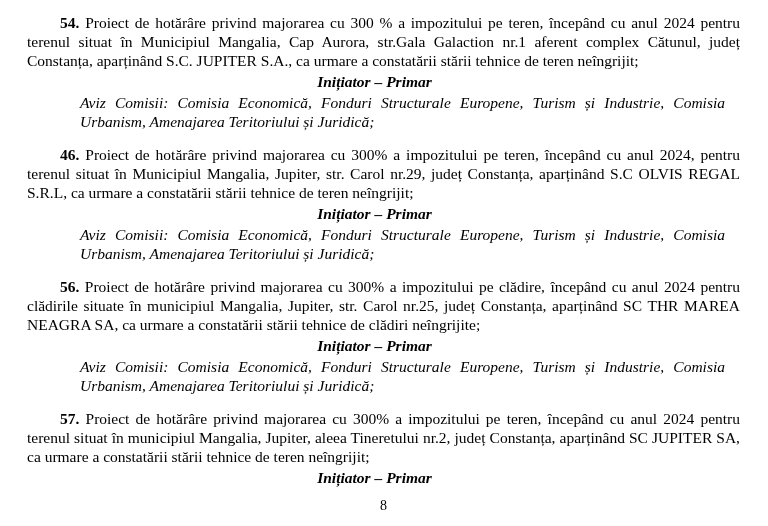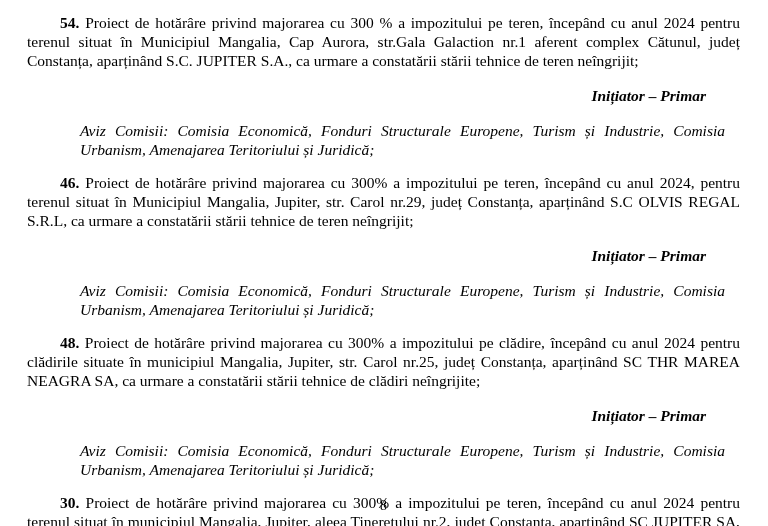--- a/index.html
+++ b/index.html
@@ -25,24 +25,24 @@
   }
   .para {
     margin: 0;
     text-align: justify;
     text-indent: 33px;
   }
   .num {
     font-weight: bold;
   }
   .initiator {
-    margin: 16px;
+    margin: 2px;
     font-weight: bold;
     font-style: italic;
-    text-align: right;
+    text-align: center;
     padding-right: 18px;
   }
   .aviz {
     margin: 0 15px 0 53px;
     font-style: italic;
     text-align: justify;
   }
   .page-number {
     position: absolute;
     bottom: 13px;
@@ -64,25 +64,25 @@
     <p class="aviz">Aviz Comisii: Comisia Economică, Fonduri Structurale Europene, Turism și Industrie, Comisia Urbanism, Amenajarea Teritoriului și Juridică;</p>
   </section>
 
   <section class="item">
     <p class="para"><b class="num">46.</b> <span>Proiect de hotărâre privind  majorarea cu 300% a impozitului pe teren, începând cu anul 2024, pentru terenul situat în Municipiul Mangalia, Jupiter, str. Carol nr.29,  județ Constanța, aparținând S.C OLVIS REGAL S.R.L, ca urmare a constatării stării tehnice de teren neîngrijit;</span></p>
     <p class="initiator">Inițiator – Primar</p>
     <p class="aviz">Aviz Comisii: Comisia Economică, Fonduri Structurale Europene, Turism și Industrie, Comisia Urbanism, Amenajarea Teritoriului și Juridică;</p>
   </section>
 
   <section class="item">
-    <p class="para"><b class="num">48.</b> <span>Proiect de hotărâre privind  majorarea cu 300% a impozitului pe clădire, începând cu anul 2024 pentru clădirile situate în municipiul  Mangalia, Jupiter, str. Carol nr.25,  județ Constanța, aparținând  SC THR MAREA NEAGRA SA, ca urmare a constatării stării tehnice de clădiri neîngrijite;</span></p>
+    <p class="para"><b class="num">56.</b> <span>Proiect de hotărâre privind  majorarea cu 300% a impozitului pe clădire, începând cu anul 2024 pentru clădirile situate în municipiul  Mangalia, Jupiter, str. Carol nr.25,  județ Constanța, aparținând  SC THR MAREA NEAGRA SA, ca urmare a constatării stării tehnice de clădiri neîngrijite;</span></p>
     <p class="initiator">Inițiator – Primar</p>
     <p class="aviz">Aviz Comisii: Comisia Economică, Fonduri Structurale Europene, Turism și Industrie, Comisia Urbanism, Amenajarea Teritoriului și Juridică;</p>
   </section>
 
   <section class="item">
-    <p class="para"><b class="num">30.</b> <span>Proiect de hotărâre privind  majorarea cu 300% a impozitului pe teren, începând cu anul 2024 pentru terenul situat în municipiul Mangalia, Jupiter, aleea Tineretului nr.2,  județ Constanța, aparținând SC JUPITER SA, ca urmare a constatării stării tehnice de teren neîngrijit;</span></p>
+    <p class="para"><b class="num">57.</b> <span>Proiect de hotărâre privind  majorarea cu 300% a impozitului pe teren, începând cu anul 2024 pentru terenul situat în municipiul Mangalia, Jupiter, aleea Tineretului nr.2,  județ Constanța, aparținând SC JUPITER SA, ca urmare a constatării stării tehnice de teren neîngrijit;</span></p>
     <p class="initiator">Inițiator – Primar</p>
   </section>
 
   <div class="page-number">8</div>
 
 </div>
 
 </body></html>

